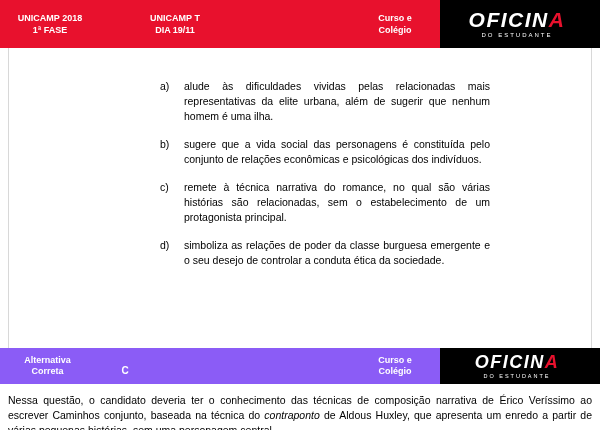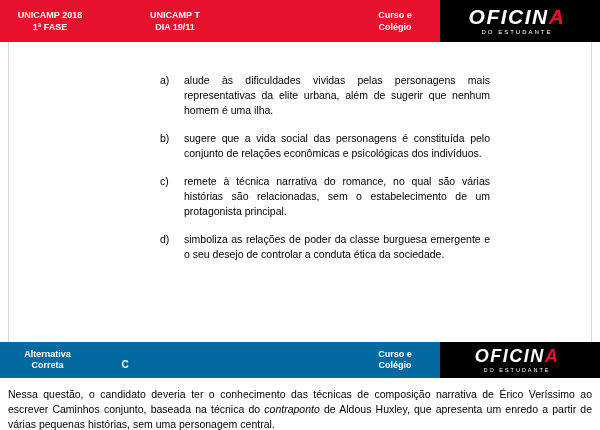--- a/index.html
+++ b/index.html
@@ -16,21 +16,21 @@
   }
   .page {
     position: relative;
     width: 600px;
     height: 430px;
   }
 
   
   .header-bar {
     position: relative;
-    height: 42px;
+    height: 48px;
     background: #e8112d;
     display: flex;
     align-items: stretch;
     justify-content: center;
   }
   .hdr-cell {
     display: flex;
     flex-direction: column;
     align-items: center;
     justify-content: center;
@@ -123,21 +123,21 @@
     flex: 1;
     font-size: 10.5px;
     line-height: 15px;
     text-align: justify;
   }
 
   
   .answer-bar {
     position: relative;
     height: 36px;
-    background: #0369a1;
+    background: #8b5cf6;
     display: flex;
     align-items: stretch;
   }
   .ans-label {
     width: 95px;
     display: flex;
     flex-direction: column;
     align-items: center;
     justify-content: center;
     color: #ffffff;
@@ -218,21 +218,21 @@
 
   <div class="content">
     <div class="side-rule left"></div>
     <div class="side-rule right"></div>
 
     <div class="question-block">
 
       <div class="alt-list">
         <div class="alt-item">
           <div class="alt-letter">a)</div>
-          <div class="alt-text">alude às dificuldades vividas pelas personagens mais representativas da elite urbana, além de sugerir que nenhum homem é uma ilha.</div>
+          <div class="alt-text">alude às dificuldades vividas pelas relacionadas mais representativas da elite urbana, além de sugerir que nenhum homem é uma ilha.</div>
         </div>
         <div class="alt-item">
           <div class="alt-letter">b)</div>
           <div class="alt-text">sugere que a vida social das personagens é constituída pelo conjunto de relações econômicas e psicológicas dos indivíduos.</div>
         </div>
         <div class="alt-item">
           <div class="alt-letter">c)</div>
           <div class="alt-text">remete à técnica narrativa do romance, no qual são várias histórias são relacionadas, sem o estabelecimento de um protagonista principal.</div>
         </div>
         <div class="alt-item">

